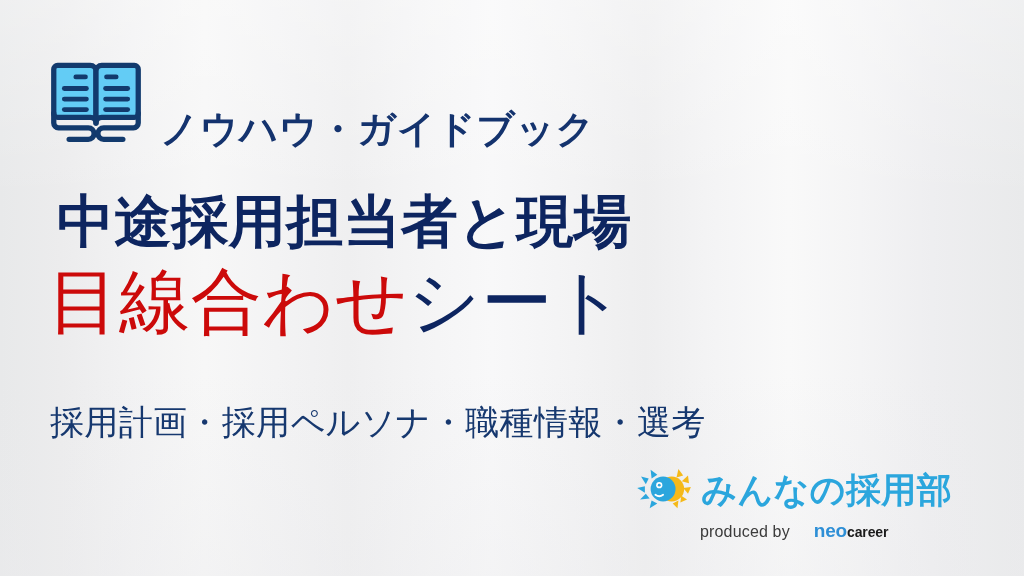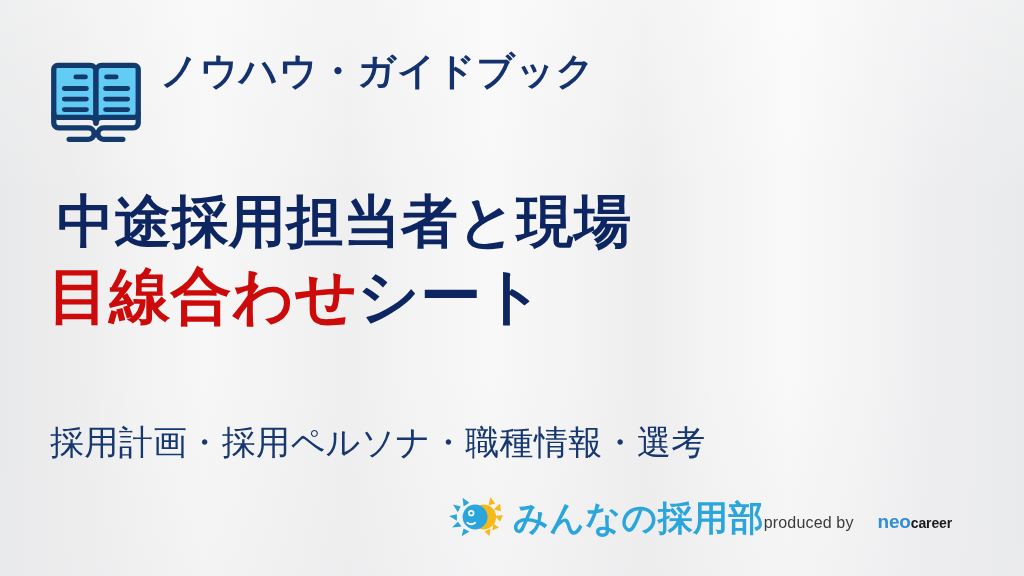--- a/index.html
+++ b/index.html
@@ -46,21 +46,21 @@
         rgba(255,255,255,0.00) 65%,
         rgba(235,235,237,0.35) 100%);
   }
 
   
   .eyebrow-row {
     position: absolute;
     left: 48px;
     top: 52px;
     display: flex;
-    align-items: flex-start;
+    align-items: flex-end;
     gap: 16px;
     z-index: 3;
   }
 
   .book-icon {
     width: 96px;
     height: 96px;
     flex: 0 0 auto;
     display: block;
   }
@@ -86,53 +86,52 @@
     font-size: 57px;
     font-weight: bold;
     color: #0d2560;
     letter-spacing: 0.005em;
     line-height: 1.08;
     white-space: nowrap;
     margin: 9px;
   }
 
   .headline-line2 {
-    font-size: 61px;
-    font-weight: bold;
+    font-size: 71px;
+    font-weight: normal;
     letter-spacing: 0.005em;
     line-height: 1.12;
     white-space: nowrap;
     margin: 6px 0 4px 0;
   }
 
   .hl-red   { color: #cc0a0a; }
   .hl-navy  { color: #0d2560; }
 
   
   .subtitle {
     position: absolute;
     left: 50px;
     top: 400px;
     font-size: 34px;
     font-weight: normal;
     color: #16386f;
     letter-spacing: 0.01em;
     white-space: nowrap;
     z-index: 3;
-    margin-top: 20px;
   }
 
   
   .brand-cluster {
     position: absolute;
     right: 72px;
     bottom: 36px;
     z-index: 3;
     display: flex;
-    flex-direction: row;
+    flex-direction: column;
     align-items: center;
   }
 
   .brand-top {
     display: flex;
     align-items: center;
     gap: 7px;
   }
 
   .brand-mark {

